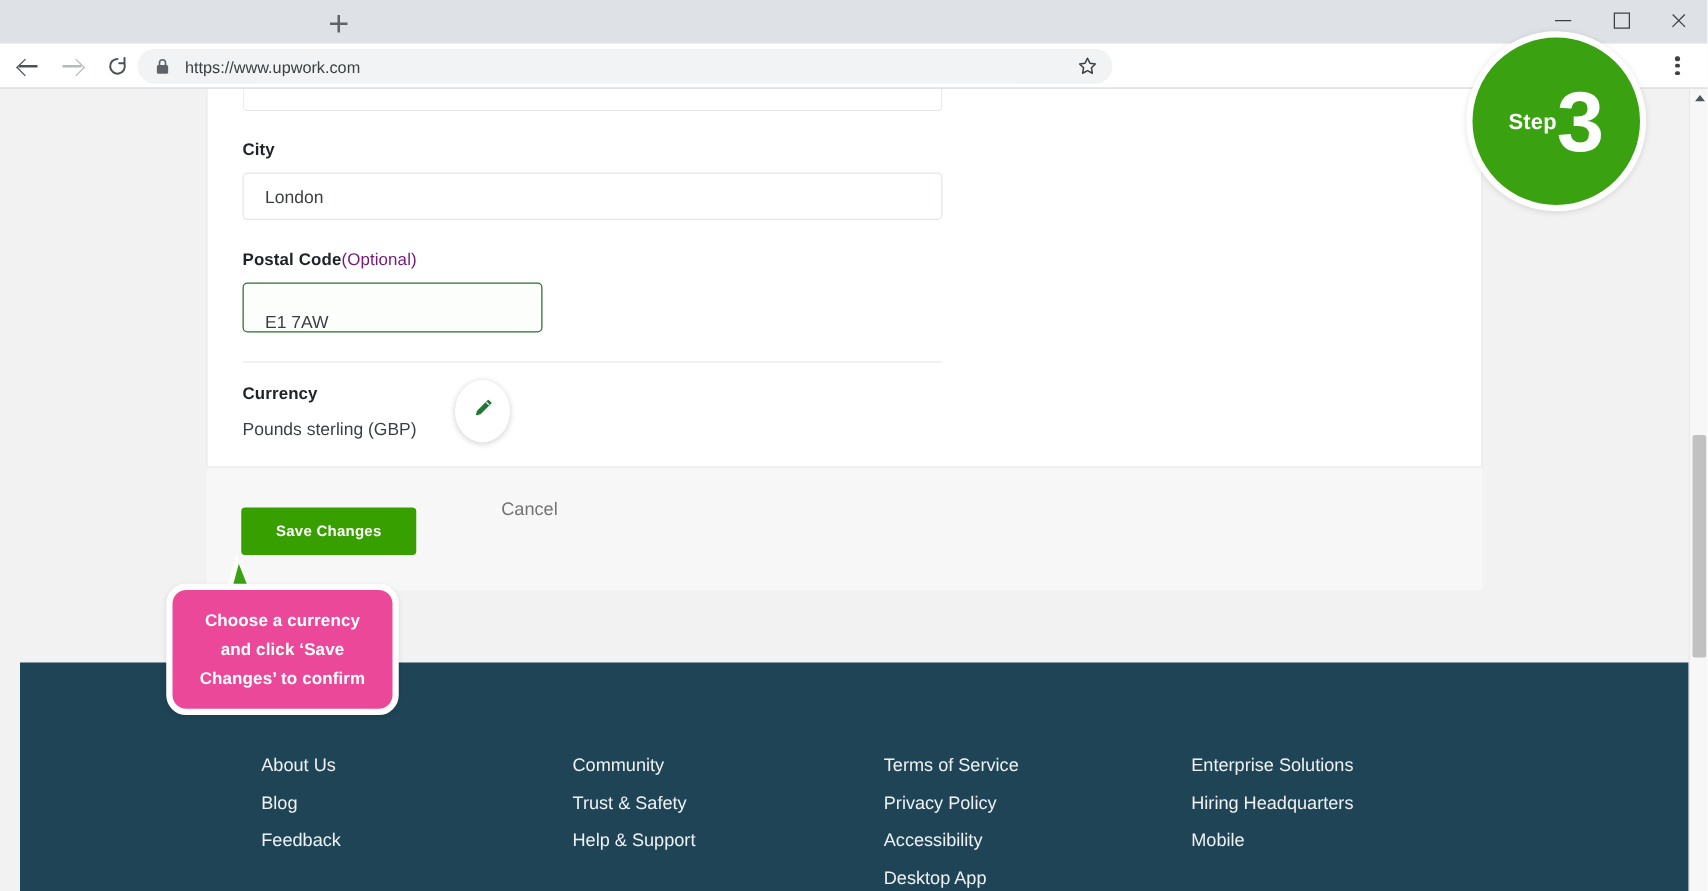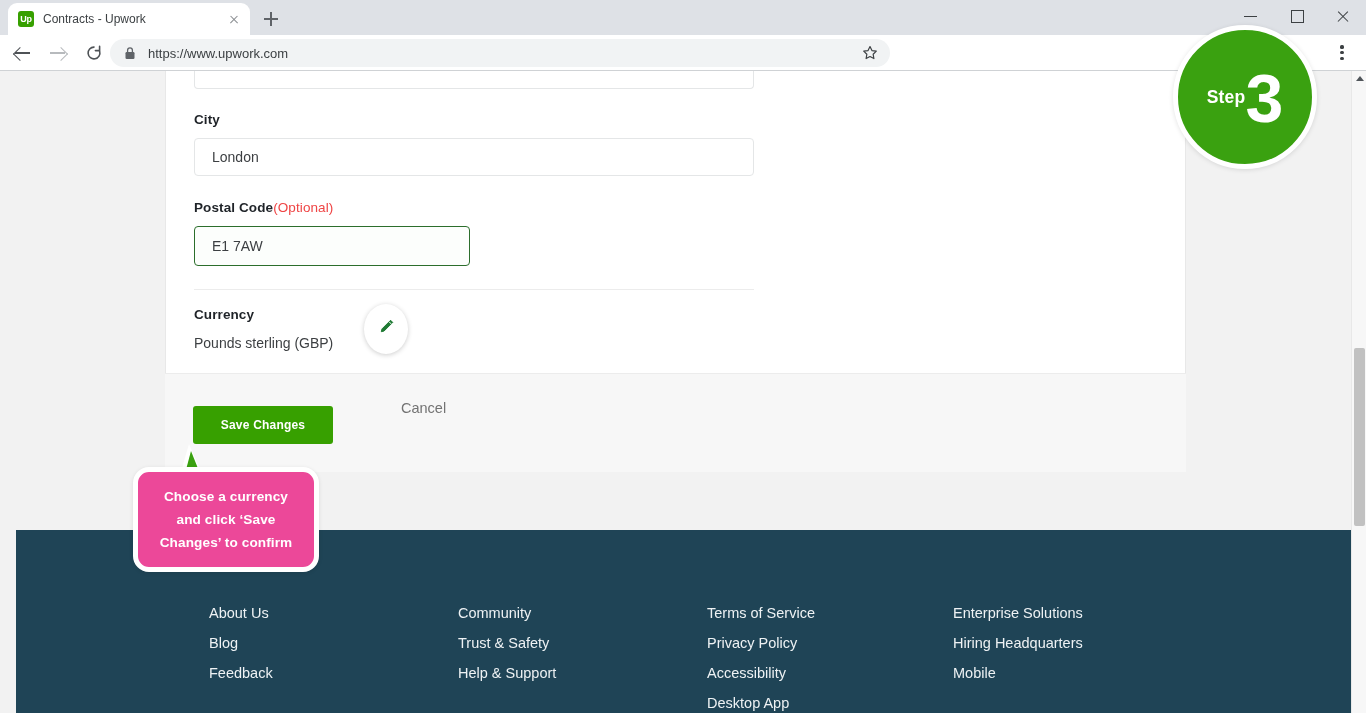--- a/index.html
+++ b/index.html
@@ -137,31 +137,32 @@
   .field-partial {
     position: absolute; left: 28px; top: 0px; width: 560px; height: 18px;
     border: 1px solid #e4e6e7; border-top: none; border-radius: 0 0 4px 4px;
     background: #ffffff;
   }
 
   .field-label {
     position: absolute; font-size: 13.5px; font-weight: bold; color: #1f2328;
     letter-spacing: .1px;
   }
-  .field-label .optional { font-weight: normal; color: #ef4444; text-align: right; }
+  .field-label .optional { font-weight: normal; color: #701a75; text-align: right; }
 
   .text-input {
     position: absolute; width: 560px; height: 38px;
     border: 1px solid #e4e6e7; border-radius: 4px;
     background: #ffffff; display: flex; align-items: center; padding-left: 17px;
     font-size: 14px; color: #3c3f42;
   }
   .text-input.focused {
-    border: 1.6px solid #2c6e2c; width: 276px; height: 40px;
+    border: 1.6px solid #2c6e2c; width: 240px; height: 40px;
     background: #fcfefc;
+    align-items: flex-end;
   }
 
   .divider {
     position: absolute; left: 28px; width: 560px; height: 1px; background: #ececec;
   }
 
   .currency-value {
     position: absolute; font-size: 14px; color: #3c3f42;
   }
   .edit-fab {
@@ -256,25 +257,20 @@
     position: absolute; left: 2px; top: 277px; width: 11px; height: 178px;
     background: #c1c1c1; border-radius: 2px;
   }
 </style>
 </head>
 <body>
 
 <div id="root">
 
   <div class="chrome-tabstrip">
-    <div class="tab">
-      <div class="tab-favicon">Up</div>
-      <div class="tab-title">Contracts - Upwork</div>
-      <div class="tab-close"></div>
-    </div>
     <div class="new-tab"></div>
     <div class="win-btns">
       <div class="win-btn wb-min"></div>
       <div class="win-btn wb-max"></div>
       <div class="win-btn wb-close"></div>
     </div>
   </div>
 
   <div class="chrome-toolbar">
     <div class="nav-ico nav-back arrow-l"></div>

